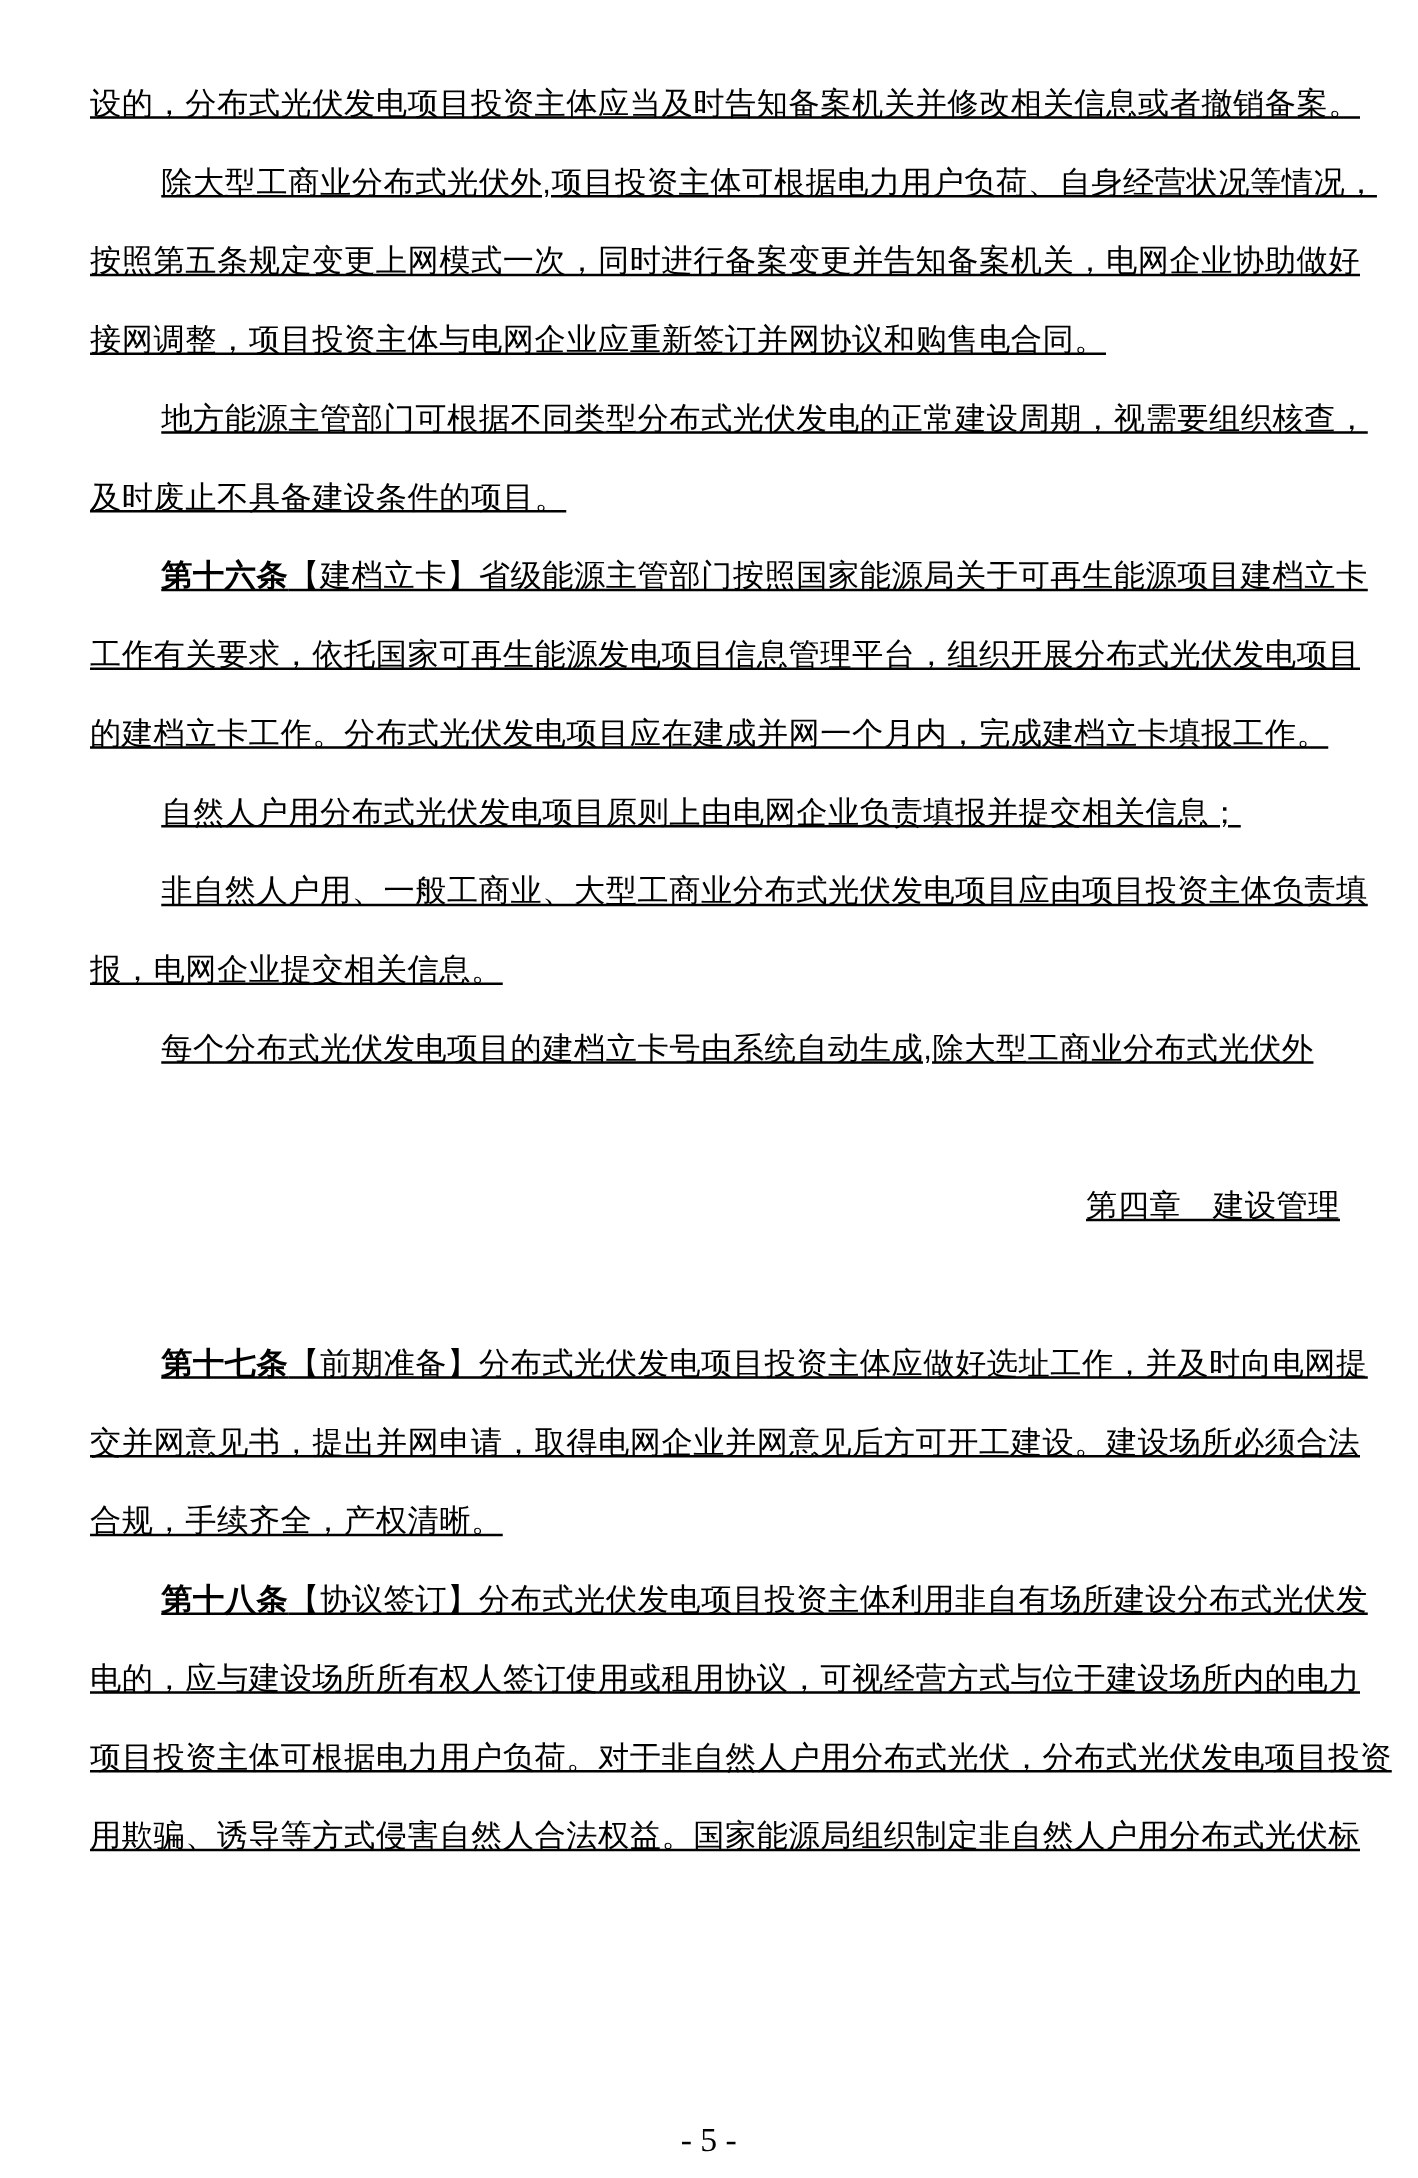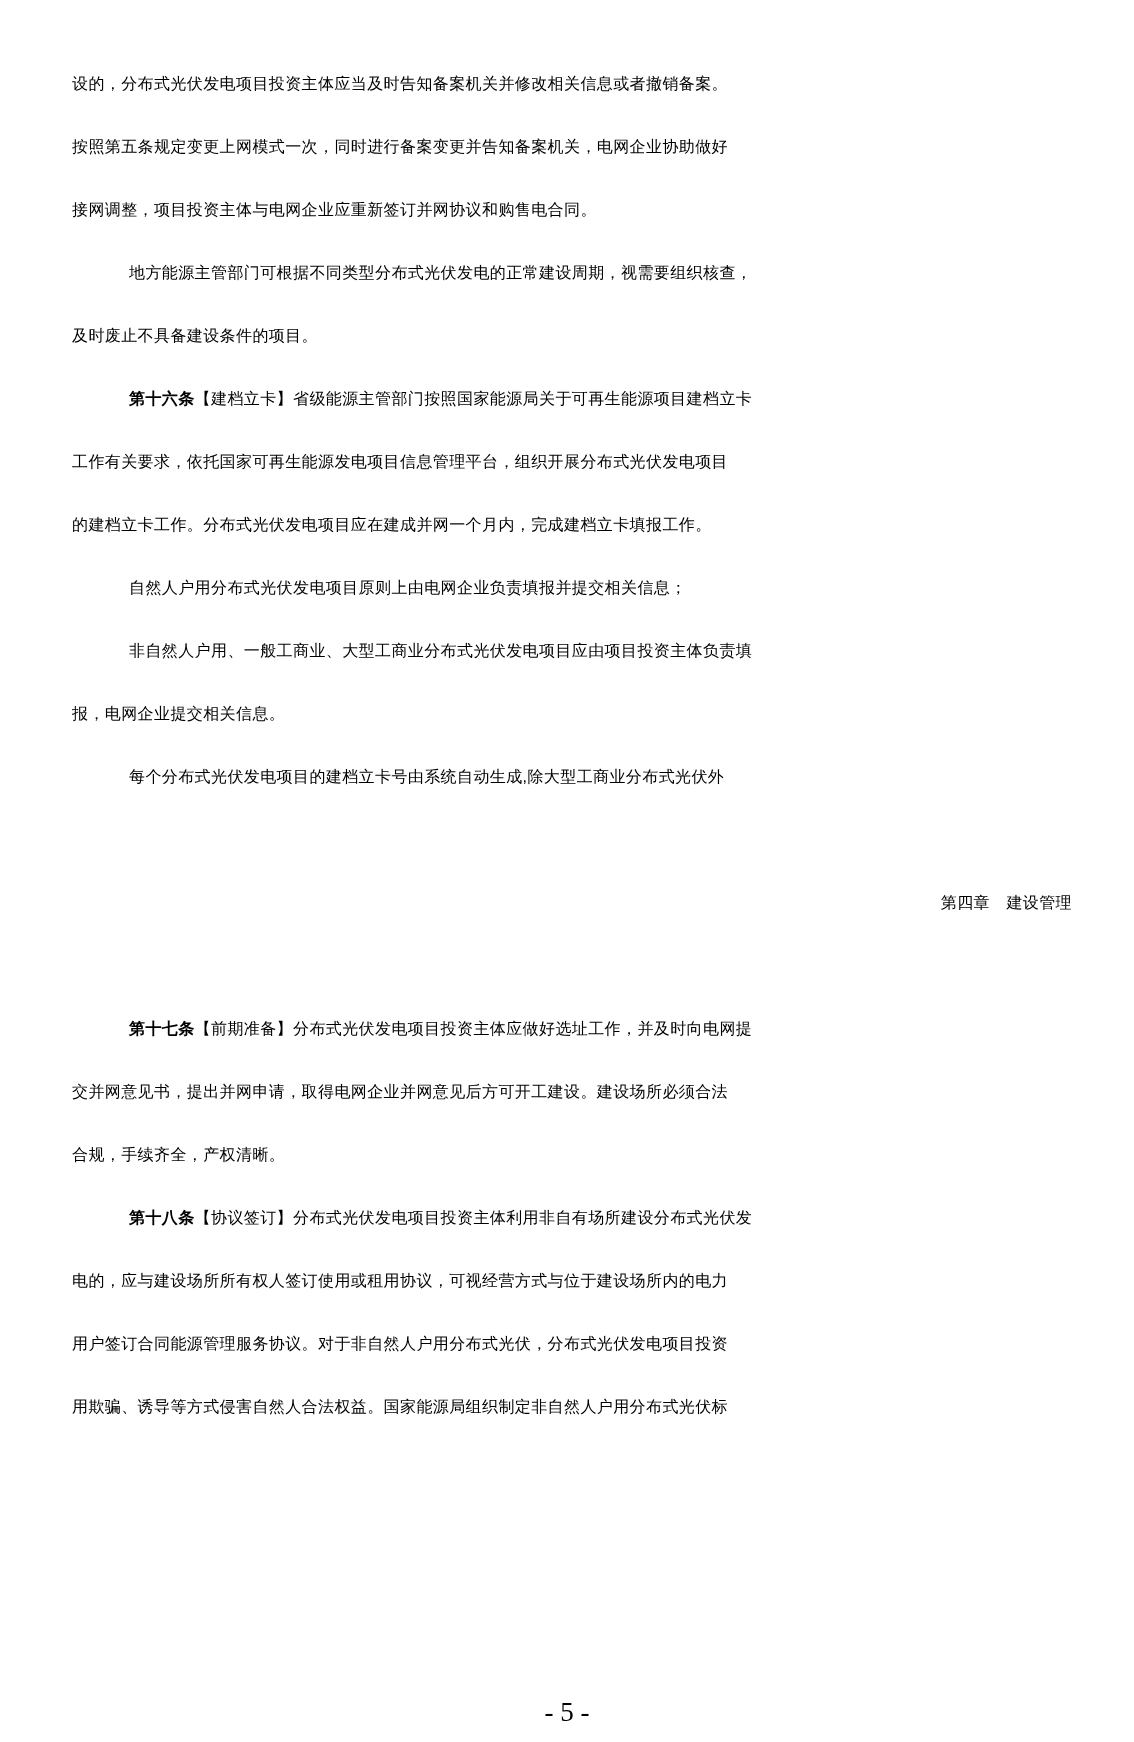--- a/index.html
+++ b/index.html
@@ -18,23 +18,24 @@
   }
   .content {
     position: absolute;
     left: 72px;
     top: 52px;
     width: 1000px;
   }
   .line {
     height: 63px;
     line-height: 63px;
-    font-size: 16px;
+    font-size: 25px;
     white-space: nowrap;
     letter-spacing: 0.4px;
+    text-decoration: underline;
   }
   .line.indent {
     text-indent: 57px;
   }
   .line.heading {
     text-align: right;
     text-indent: 0;
   }
   .line.blank {
     height: 63px;
@@ -55,36 +56,37 @@
     font-size: 27px;
     color: #000000;
   }
 </style>
 </head>
 <body>
 
 <div class="page">
   <div class="content">
       <div class="line body"><span class="seg">设的，分布式光伏发电项目投资主体应当及时告知备案机关并修改相关信息或者撤销备案。</span></div>
+      <div class="line body indent"><span class="seg">除大型工商业分布式光伏外,项目投资主体可根据电力用户负荷、自身经营状况等情况，</span></div>
       <div class="line body"><span class="seg">按照第五条规定变更上网模式一次，同时进行备案变更并告知备案机关，电网企业协助做好</span></div>
       <div class="line body"><span class="seg">接网调整，项目投资主体与电网企业应重新签订并网协议和购售电合同。</span></div>
       <div class="line body indent"><span class="seg">地方能源主管部门可根据不同类型分布式光伏发电的正常建设周期，视需要组织核查，</span></div>
       <div class="line body"><span class="seg">及时废止不具备建设条件的项目。</span></div>
       <div class="line body indent"><span class="seg bold">第十六条</span><span class="seg">【建档立卡】省级能源主管部门按照国家能源局关于可再生能源项目建档立卡</span></div>
       <div class="line body"><span class="seg">工作有关要求，依托国家可再生能源发电项目信息管理平台，组织开展分布式光伏发电项目</span></div>
       <div class="line body"><span class="seg">的建档立卡工作。分布式光伏发电项目应在建成并网一个月内，完成建档立卡填报工作。</span></div>
       <div class="line body indent"><span class="seg">自然人户用分布式光伏发电项目原则上由电网企业负责填报并提交相关信息；</span></div>
       <div class="line body indent"><span class="seg">非自然人户用、一般工商业、大型工商业分布式光伏发电项目应由项目投资主体负责填</span></div>
       <div class="line body"><span class="seg">报，电网企业提交相关信息。</span></div>
       <div class="line body indent"><span class="seg">每个分布式光伏发电项目的建档立卡号由系统自动生成,除大型工商业分布式光伏外</span></div>
       <div class="line blank"></div>
       <div class="line heading"><span class="seg">第四章　建设管理</span></div>
       <div class="line blank"></div>
       <div class="line body indent"><span class="seg bold">第十七条</span><span class="seg">【前期准备】分布式光伏发电项目投资主体应做好选址工作，并及时向电网提</span></div>
       <div class="line body"><span class="seg">交并网意见书，提出并网申请，取得电网企业并网意见后方可开工建设。建设场所必须合法</span></div>
       <div class="line body"><span class="seg">合规，手续齐全，产权清晰。</span></div>
       <div class="line body indent"><span class="seg bold">第十八条</span><span class="seg">【协议签订】分布式光伏发电项目投资主体利用非自有场所建设分布式光伏发</span></div>
       <div class="line body"><span class="seg">电的，应与建设场所所有权人签订使用或租用协议，可视经营方式与位于建设场所内的电力</span></div>
-      <div class="line body"><span class="seg">用户签订合同能源管理服务协议。对于非自然人户用分布式光伏，分布式光伏发电项目投资</span></div>
+      <div class="line body"><span class="seg">项目投资主体可根据电力用户负荷。对于非自然人户用分布式光伏，分布式光伏发电项目投资</span></div>
       <div class="line body"><span class="seg">用欺骗、诱导等方式侵害自然人合法权益。国家能源局组织制定非自然人户用分布式光伏标</span></div>
     </div>
   <div class="page-number">- 5 -</div>
 </div>
 
 </body></html>

